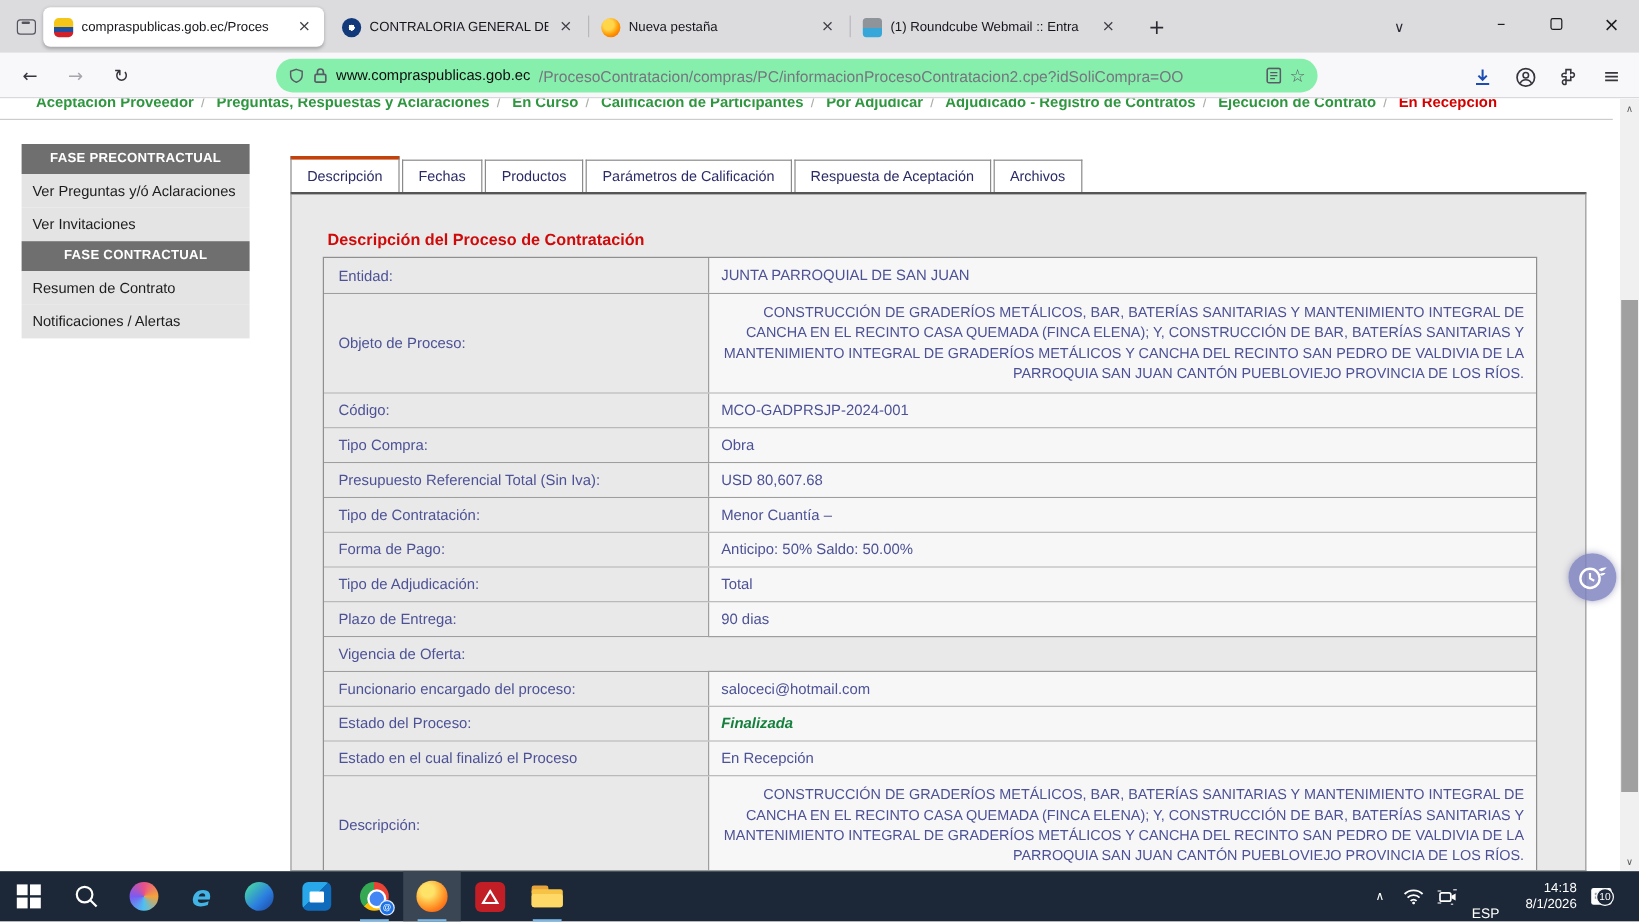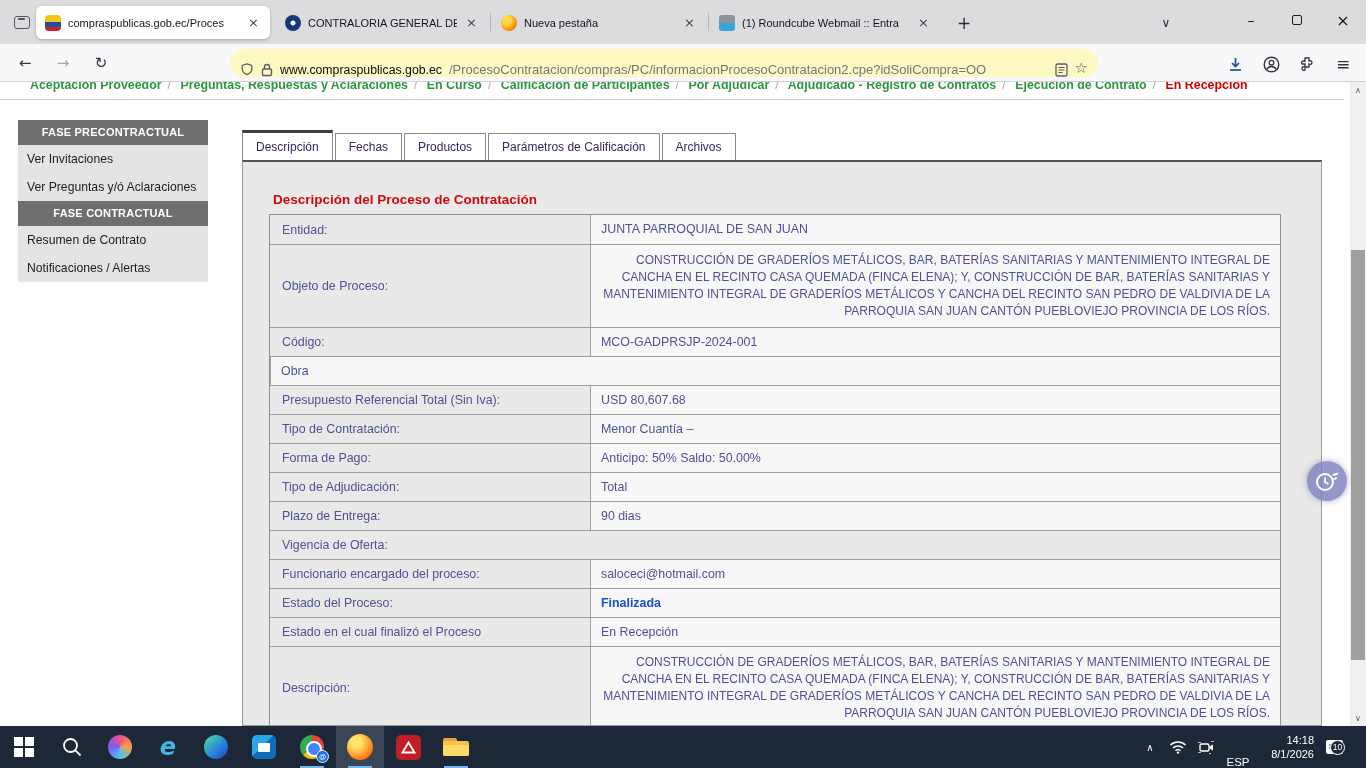--- a/index.html
+++ b/index.html
@@ -27,21 +27,21 @@
   .wctl { position:absolute; top:0; width:46px; height:40px; display:flex; align-items:center; justify-content:center; font-size:14px; color:#1b1b1f; }
   .wctl.min { left:1228px; }
   .wctl.max { left:1274px; }
   .wctl.clo { left:1320px; font-size:16px; }
   .maxbox { width:10px; height:10px; border:1.4px solid #1b1b1f; border-radius:2px; }
 
   
   #toolbar { position:absolute; left:0; top:44px; width:1366px; height:38px; background:#f8f8fa; border-bottom:1px solid #d0d0d6; }
   .navbtn { position:absolute; top:7px; width:26px; height:24px; display:flex; align-items:center; justify-content:center; font-size:15px; color:#35353c; }
   .navbtn.fwd { color:#a6a6ad; }
-  .urlbar { position:absolute; left:230px; top:5px; width:868px; height:28px; background:#fef9c3; border-radius:14px; display:flex; align-items:flex-end; padding:0 10px; gap:7px; }
+  .urlbar { position:absolute; left:230px; top:5px; width:868px; height:28px; background:#86efac; border-radius:14px; display:flex; align-items:center; padding:0 10px; gap:7px; }
   .u-domain { font-size:12.3px; color:#0c0c0d; white-space:nowrap; }
   .u-path { font-size:13px; color:#76767f; white-space:nowrap; overflow:hidden; flex:1; }
   .pill-ico { display:flex; align-items:center; }
   .rtool { position:absolute; top:8px; width:26px; height:24px; display:flex; align-items:center; justify-content:center; }
   .menu-glyph { font-size:17px; color:#35353c; }
 
   
   #webpage { position:absolute; left:0; top:82px; width:1366px; height:644px; background:#ffffff; overflow:hidden; }
   .crumbs { position:absolute; left:30px; top:-4px; height:20px; overflow:hidden; white-space:nowrap; font-size:12.4px; font-weight:bold; }
   .crumb { color:#2f9640; }
@@ -52,32 +52,32 @@
   .scrollv { position:absolute; right:0; top:0; width:16px; height:644px; background:#f0f0f0; }
   .sv-arrow { position:absolute; left:0; width:16px; height:16px; display:flex; align-items:center; justify-content:center; font-size:8px; color:#5a5a5a; }
   .sv-thumb { position:absolute; left:1px; top:168px; width:14px; height:410px; background:#a0a0a0; }
 
   .sidebar { position:absolute; left:18px; top:38px; width:190px; }
   .sb-h { background:#6f6f6f; color:#ffffff; font-size:11px; font-weight:bold; text-align:center; height:25px; line-height:25px; letter-spacing:.2px; }
   .sb-i { background:#e4e4e4; color:#1d1d1d; font-size:12.2px; height:28px; line-height:28px; padding-left:9px; }
 
   .ptabs { position:absolute; left:242px; top:48px; height:30px; display:flex; align-items:flex-end; }
   .ptab { background:#fff; border:1px solid #8a8a8a; border-bottom:none; font-size:12px; color:#2b2b66; padding:6px 13px 7px; height:27px; margin-right:2px; white-space:nowrap; }
-  .ptab.active { border-top:3px solid #404040; height:30px; padding-top:7px; position:relative; z-index:2; }
+  .ptab.active { border-top:3px solid #c2410c; height:30px; padding-top:7px; position:relative; z-index:2; }
 
   .panel { position:absolute; left:242px; top:78px; width:1080px; height:566px; background:#e9e9e9; border:1px solid #9a9a9a; border-top:2px solid #555; overflow:hidden;text-align:right; }
   .pheading { position:absolute; left:30px; top:30px; color:#cf0a0a; font-weight:bold; font-size:13.5px; }
   .dtable { position:absolute; left:26px; top:52px; width:1012px; border:1px solid #8f8f8f; }
   .drow { display:flex; height:29px; border-top:1px solid #9e9e9e; }
   .drow:first-child { border-top:none; }
   .drow.tall { height:83px; }
   .dlabel { width:320px; display:flex; align-items:center; padding-left:12px; color:#4d5296; font-size:12.4px; background:#e9e9e9; }
   .dvalue { flex:1; display:flex; align-items:center; padding:4px 10px; color:#4d5296; font-size:12.4px; background:#f7f7f7; border-left:1px solid #9e9e9e; line-height:17px; overflow:hidden; }
   .drow.tall .dvalue { font-size:12px; }
-  .dvalue.vbold { font-weight:bold; color:#1d4ed8; }
+  .dvalue.vbold { font-weight:bold; color:#15803d;font-style:italic; }
 
   .floatwidget { position:absolute; left:1307px; top:379px; width:40px; height:40px; border-radius:50%; background:rgba(125,128,190,.82); box-shadow:0 0 6px rgba(90,90,150,.5); display:flex; align-items:center; justify-content:center; z-index:5; }
 
   
   #taskbar { position:absolute; left:0; top:726px; width:1366px; height:42px; background:#1c2837; display:flex; align-items:center; }
   .ttile { width:48px; height:42px; display:flex; align-items:center; justify-content:center; position:relative; }
   .ttile.activeapp { background:#3a4654; }
   .runbar { position:absolute; bottom:0; left:12px; width:24px; height:2.5px; background:#76b9ed; }
   .win-logo { display:grid; grid-template-columns:9px 9px; grid-template-rows:9px 9px; gap:1.6px; }
   .win-logo span { background:#fff; }
@@ -209,51 +209,53 @@
   <div class="rule"></div>
 
   <div class="scrollv">
     <span class="sv-arrow glyph" style="top:0">∧</span>
     <span class="sv-thumb"></span>
     <span class="sv-arrow glyph" style="bottom:0">∨</span>
   </div>
 
   <div class="sidebar">
     <div class="sb-h">FASE PRECONTRACTUAL</div>
+    <div class="sb-i">Ver Preguntas y/ó Aclaraciones</div>
     <div class="sb-i">Ver Invitaciones</div>
-    <div class="sb-i">Ver Preguntas y/ó Aclaraciones</div>
     <div class="sb-h">FASE CONTRACTUAL</div>
     <div class="sb-i">Resumen de Contrato</div>
     <div class="sb-i">Notificaciones / Alertas</div>
   </div>
 
   <div class="ptabs">
     <div class="ptab active">Descripción</div>
     <div class="ptab">Fechas</div>
     <div class="ptab">Productos</div>
     <div class="ptab">Parámetros de Calificación</div>
+    <div class="ptab">Respuesta de Aceptación</div>
     <div class="ptab">Archivos</div>
   </div>
 
   <div class="panel">
     <div class="pheading">Descripción del Proceso de Contratación</div>
     <div class="dtable">
       <div class="drow">
           <div class="dlabel">Entidad:</div>
           <div class="dvalue">JUNTA PARROQUIAL DE SAN JUAN</div>
         </div>
       <div class="drow tall">
           <div class="dlabel">Objeto de Proceso:</div>
           <div class="dvalue">CONSTRUCCIÓN DE GRADERÍOS METÁLICOS, BAR, BATERÍAS SANITARIAS Y MANTENIMIENTO INTEGRAL DE CANCHA EN EL RECINTO CASA QUEMADA (FINCA ELENA); Y, CONSTRUCCIÓN DE BAR, BATERÍAS SANITARIAS Y MANTENIMIENTO INTEGRAL DE GRADERÍOS METÁLICOS Y CANCHA DEL RECINTO SAN PEDRO DE VALDIVIA DE LA PARROQUIA SAN JUAN CANTÓN PUEBLOVIEJO PROVINCIA DE LOS RÍOS.</div>
         </div>
       <div class="drow">
           <div class="dlabel">Código:</div>
           <div class="dvalue">MCO-GADPRSJP-2024-001</div>
         </div>
       <div class="drow">
+          <div class="dlabel">Tipo Compra:</div>
           <div class="dvalue">Obra</div>
         </div>
       <div class="drow">
           <div class="dlabel">Presupuesto Referencial Total (Sin Iva):</div>
           <div class="dvalue">USD 80,607.68</div>
         </div>
       <div class="drow">
           <div class="dlabel">Tipo de Contratación:</div>
           <div class="dvalue">Menor Cuantía –</div>
         </div>

